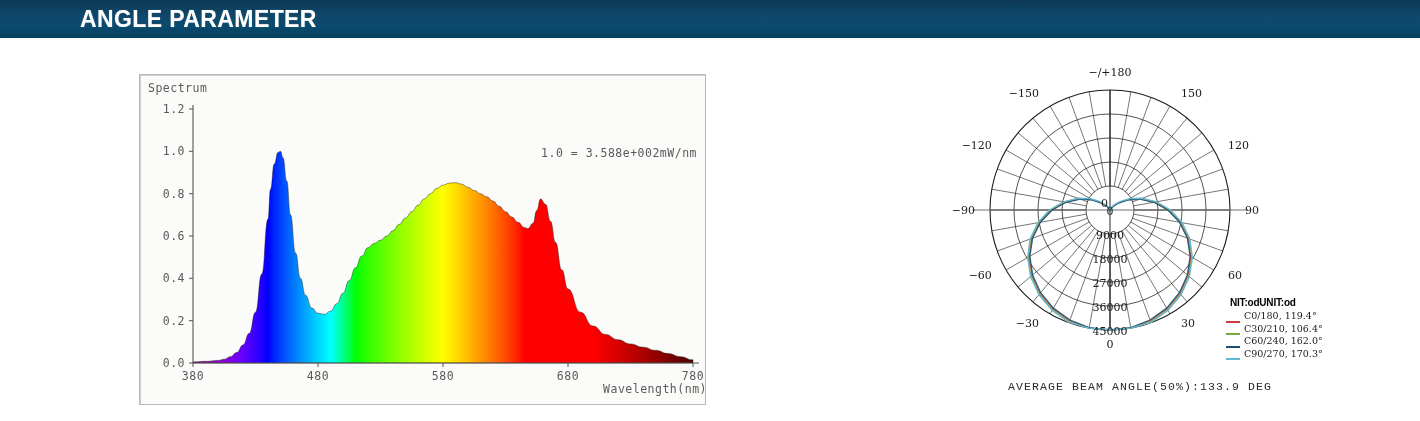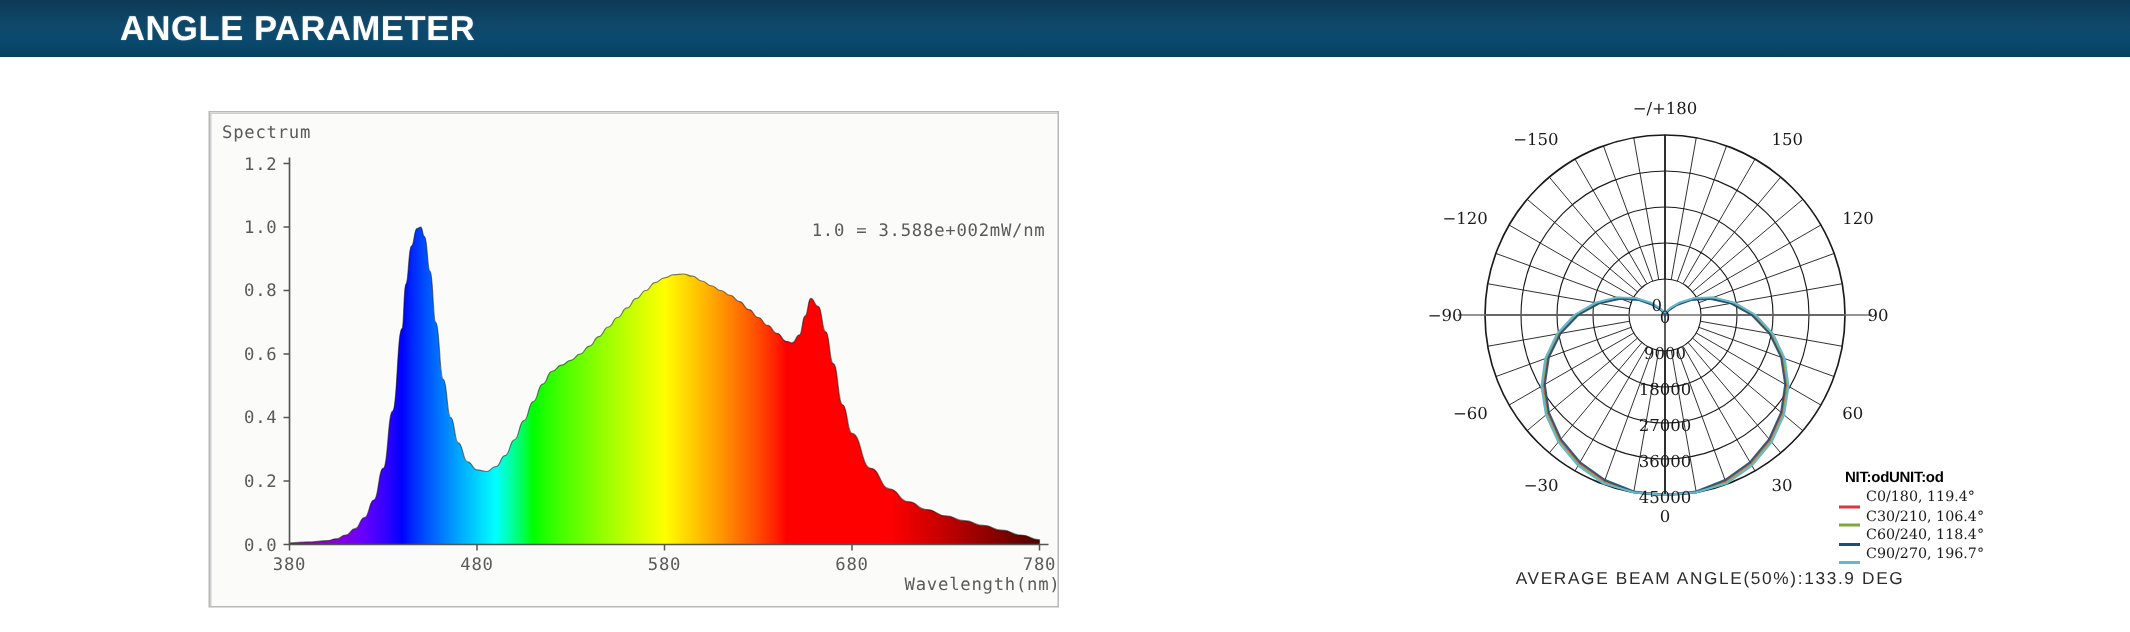--- a/index.html
+++ b/index.html
@@ -53,28 +53,28 @@
 
   
   .polar-panel {
     position: absolute; left: 940px; top: 62px;
     width: 400px; height: 350px;
   }
   .polar-svg { position:absolute; left:0; top:0; }
   .polar-caption {
     position: absolute; left: 0; width: 400px; top: 318px;
     text-align: center;
-    font-family: Liberation Sans, sans-serif;
+    font-family: Liberation Mono, monospace;
     font-size: 11.5px;
     color: #2b2b2b;
     letter-spacing: 1.1px;
     white-space: nowrap;
   }
   .legend {
-    position: absolute; left: 286px; top: 251px;
+    position: absolute; left: 286px; top: 235px;
     font-family: "DejaVu Serif", serif;
     font-size: 9.5px;
     color: #1a1a1a;
     white-space: nowrap;
   }
   .legend-title {
     font-family: "Liberation Sans", sans-serif;
     font-weight: bold;
     font-size: 10px;
     color: #000;
@@ -293,24 +293,24 @@
           <div class="legend-row">
             <span class="legend-swatch" style="background: rgb(211, 58, 58);"></span>
             <span class="legend-text">C0/180, 119.4°</span>
           </div>
           <div class="legend-row">
             <span class="legend-swatch" style="background: rgb(127, 168, 60);"></span>
             <span class="legend-text">C30/210, 106.4°</span>
           </div>
           <div class="legend-row">
             <span class="legend-swatch" style="background: rgb(29, 79, 114);"></span>
-            <span class="legend-text">C60/240, 118.4°</span>
+            <span class="legend-text">C60/240, 162.0°</span>
           </div>
           <div class="legend-row">
             <span class="legend-swatch" style="background: rgb(99, 185, 212);"></span>
-            <span class="legend-text">C90/270, 196.7°</span>
+            <span class="legend-text">C90/270, 170.3°</span>
           </div>
         </div>
     </div>
     <div class="polar-caption">AVERAGE BEAM ANGLE(50%):133.9 DEG</div>
   </div>
 
 </div>
 
 </body></html>

